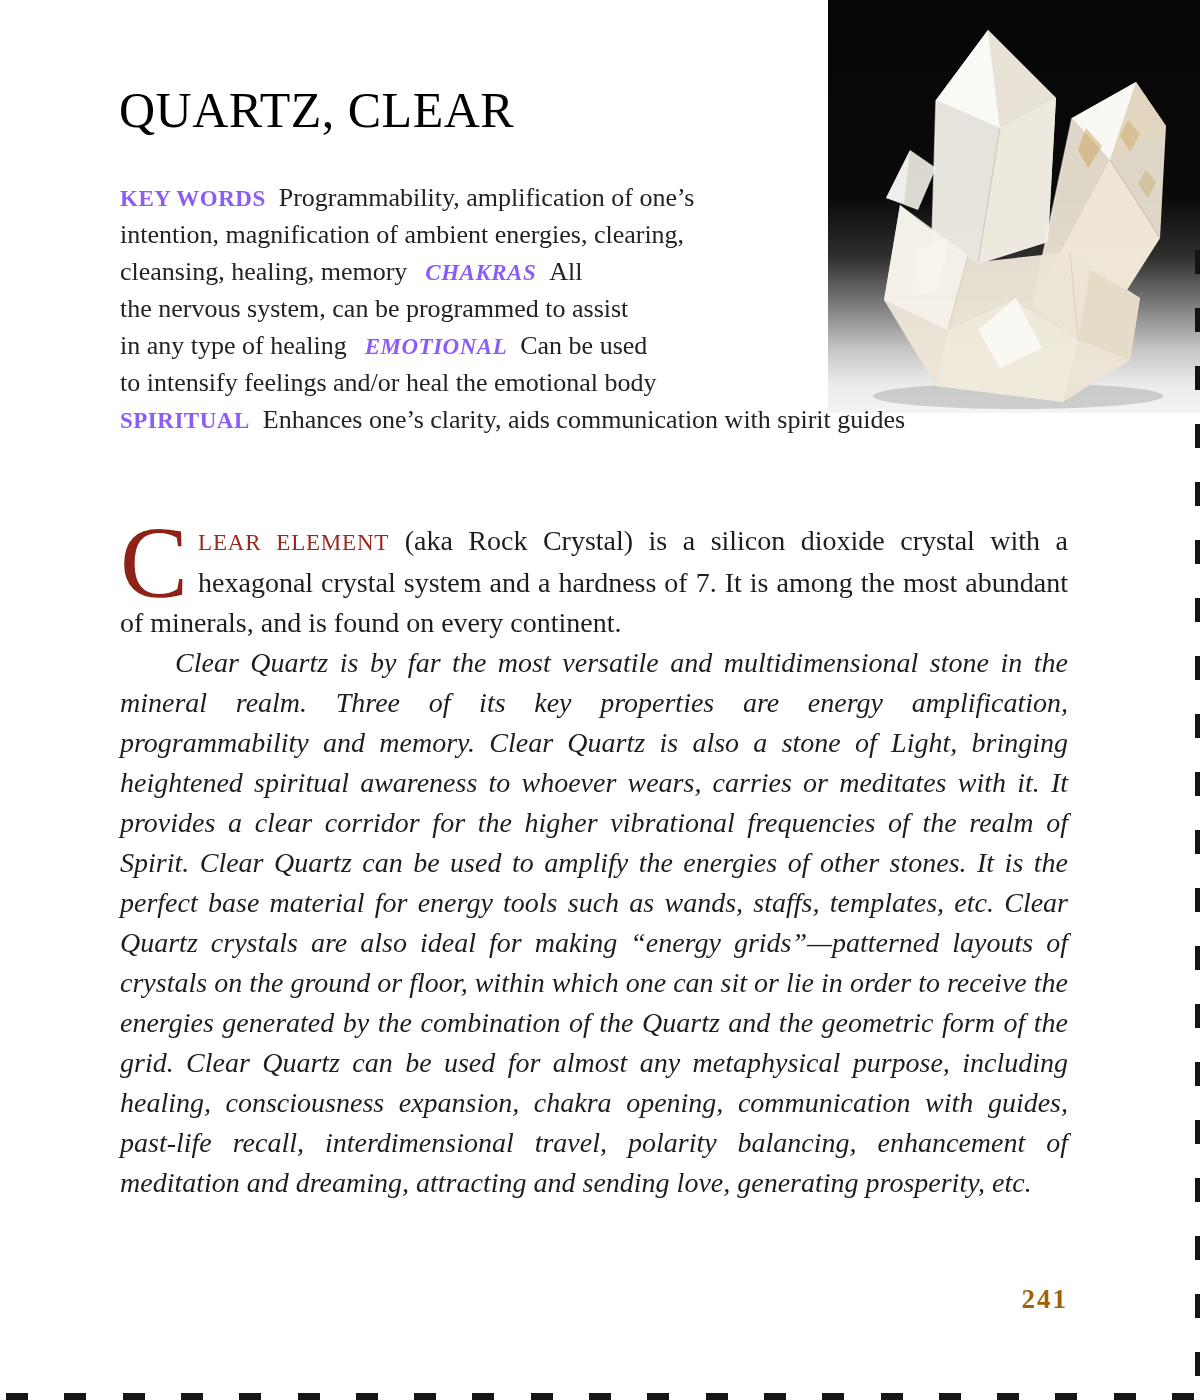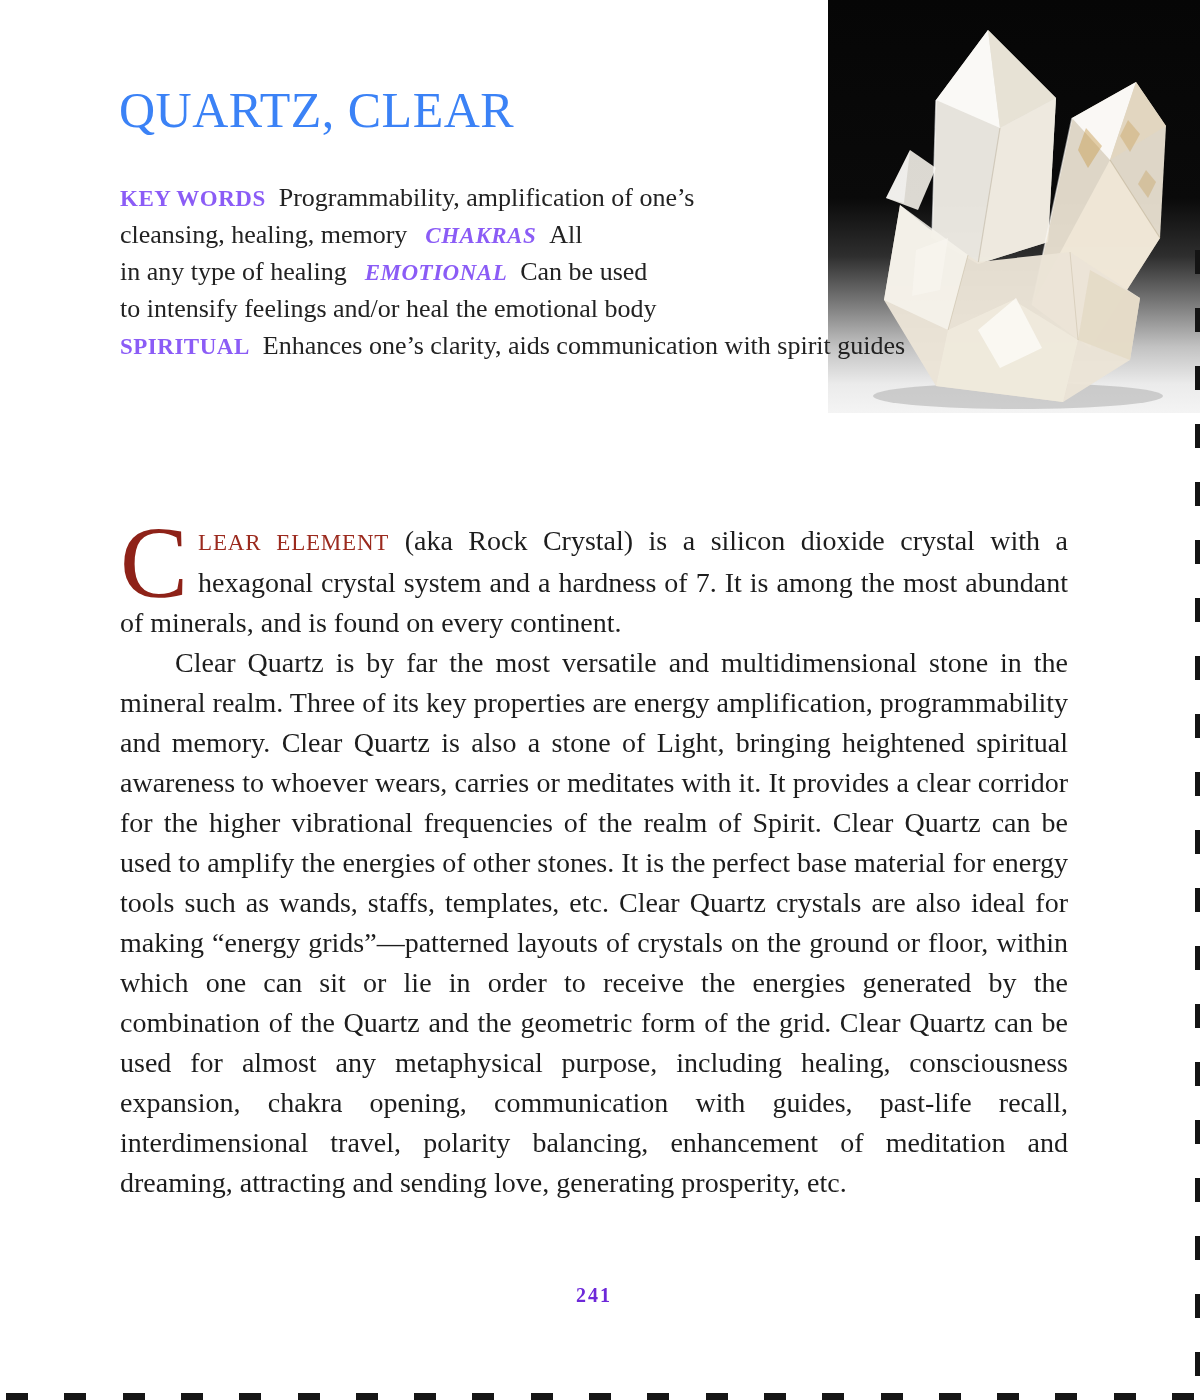--- a/index.html
+++ b/index.html
@@ -15,21 +15,21 @@
     position:absolute;left:828px;top:0;width:372px;height:413px;
     background:linear-gradient(to bottom,
       #060606 0%, #0a0a0a 48%, #2e2e2e 62%, #7d7d7d 74%,
       #c2c2c2 84%, #ebebeb 93%, #f4f4f4 100%);
   }
   .photo svg{position:absolute;inset:0;}
 
   
   .title{
     position:absolute;left:119px;top:84px;
-    font-size:50px;line-height:52px;color:#3b82f6;
+    font-size:50px;line-height:52px;color:#000000;
     letter-spacing:0.5px;white-space:nowrap;
   }
 
   
   .keywords{position:absolute;left:120px;top:179px;}
   .kw-line{white-space:nowrap;height:37px;line-height:37px;font-size:26px;color:#222;}
   .kw-label{
     font-weight:bold;font-size:23px;color:#8b5cf6;letter-spacing:0.5px;
     margin-right:13px;
   }
@@ -41,26 +41,26 @@
     font-size:28px;line-height:40px;color:#1d1d1d;
     text-align:justify;
   }
   .para{margin:0;padding:0;}
   .dropcap{
     float:left;
     font-size:102px;line-height:80px;height:80px;
     color:#8e2218;margin:2px 10px 0 0;
   }
   .lead-sc{color:#9b2a1e;font-size:23px;letter-spacing:0.8px;}
-  .para.indent{text-indent:55px;}
+  .para.indent{text-indent:55px;font-style:italic;}
 
   
   .pagenum{
-    position:absolute;left:120px;top:1284px;width:948px;text-align:center;
-    font-size:20px;font-weight:bold;letter-spacing:2px;color:#6d28d9;
+    position:absolute;left:120px;top:1284px;width:948px;text-align:right;
+    font-size:27px;font-weight:bold;letter-spacing:2px;color:#a16207;
   }
 
   
   .edge-tick{
     position:absolute;right:0;width:5px;height:24px;background:#141414;
   }
   .edge-dash{
     position:absolute;bottom:0;height:7px;width:22px;background:#161616;
   }
 </style>
@@ -103,21 +103,23 @@
       <polygon points="88,250 120,238 112,290 84,296" fill="#f8f5ef" opacity="0.7"></polygon>
       <line x1="140" y1="255" x2="120" y2="330" stroke="#c4b89f" stroke-width="1" opacity="0.5"></line>
       <line x1="242" y1="252" x2="250" y2="340" stroke="#c4b89f" stroke-width="1" opacity="0.45"></line>
     </svg>
   </div>
 
   <div class="title">QUARTZ, CLEAR</div>
 
   <div class="keywords" id="kw-block">
       <div class="kw-line"><span class="kw-label">KEY WORDS</span><span class="kw-text">Programmability, amplification of one’s</span></div>
+      <div class="kw-line"><span class="kw-text">intention, magnification of ambient energies, clearing,</span></div>
       <div class="kw-line"><span class="kw-text">cleansing, healing, memory</span><span class="kw-label">CHAKRAS</span><span class="kw-text">All</span></div>
+      <div class="kw-line"><span class="kw-text">the nervous system, can be programmed to assist</span></div>
       <div class="kw-line"><span class="kw-text">in any type of healing</span><span class="kw-label">EMOTIONAL</span><span class="kw-text">Can be used</span></div>
       <div class="kw-line"><span class="kw-text">to intensify feelings and/or heal the emotional body</span></div>
       <div class="kw-line"><span class="kw-label">SPIRITUAL</span><span class="kw-text">Enhances one’s clarity, aids communication with spirit guides</span></div>
     </div>
 
   <div class="article">
     <p class="para"><span class="dropcap">C</span><span class="lead-sc">LEAR ELEMENT</span><span> (aka Rock Crystal) is a silicon dioxide crystal with a hexagonal crystal system and a hardness of 7. It is among the most abundant of minerals, and is found on every continent.</span></p>
     <p class="para indent">Clear Quartz is by far the most versatile and multidimensional stone in the mineral realm. Three of its key properties are energy amplification, programmability and memory. Clear Quartz is also a stone of Light, bringing heightened spiritual awareness to whoever wears, carries or meditates with it. It provides a clear corridor for the higher vibrational frequencies of the realm of Spirit. Clear Quartz can be used to amplify the energies of other stones. It is the perfect base material for energy tools such as wands, staffs, templates, etc. Clear Quartz crystals are also ideal for making “energy grids”—patterned layouts of crystals on the ground or floor, within which one can sit or lie in order to receive the energies generated by the combination of the Quartz and the geometric form of the grid. Clear Quartz can be used for almost any metaphysical purpose, including healing, consciousness expansion, chakra opening, communication with guides, past-life recall, interdimensional travel, polarity balancing, enhancement of meditation and dreaming, attracting and sending love, generating prosperity, etc.</p>
   </div>
 

